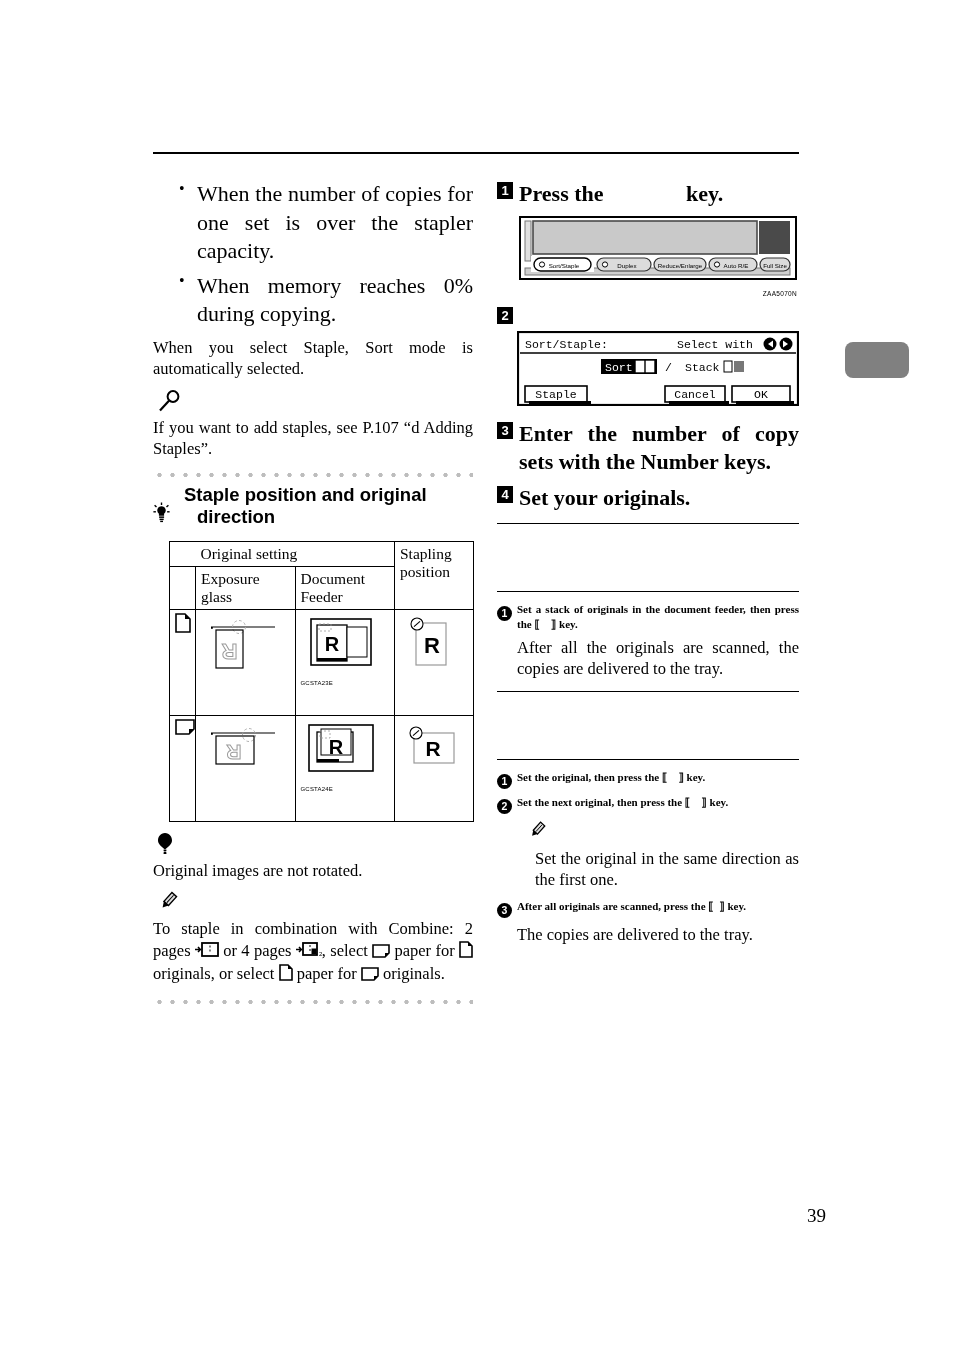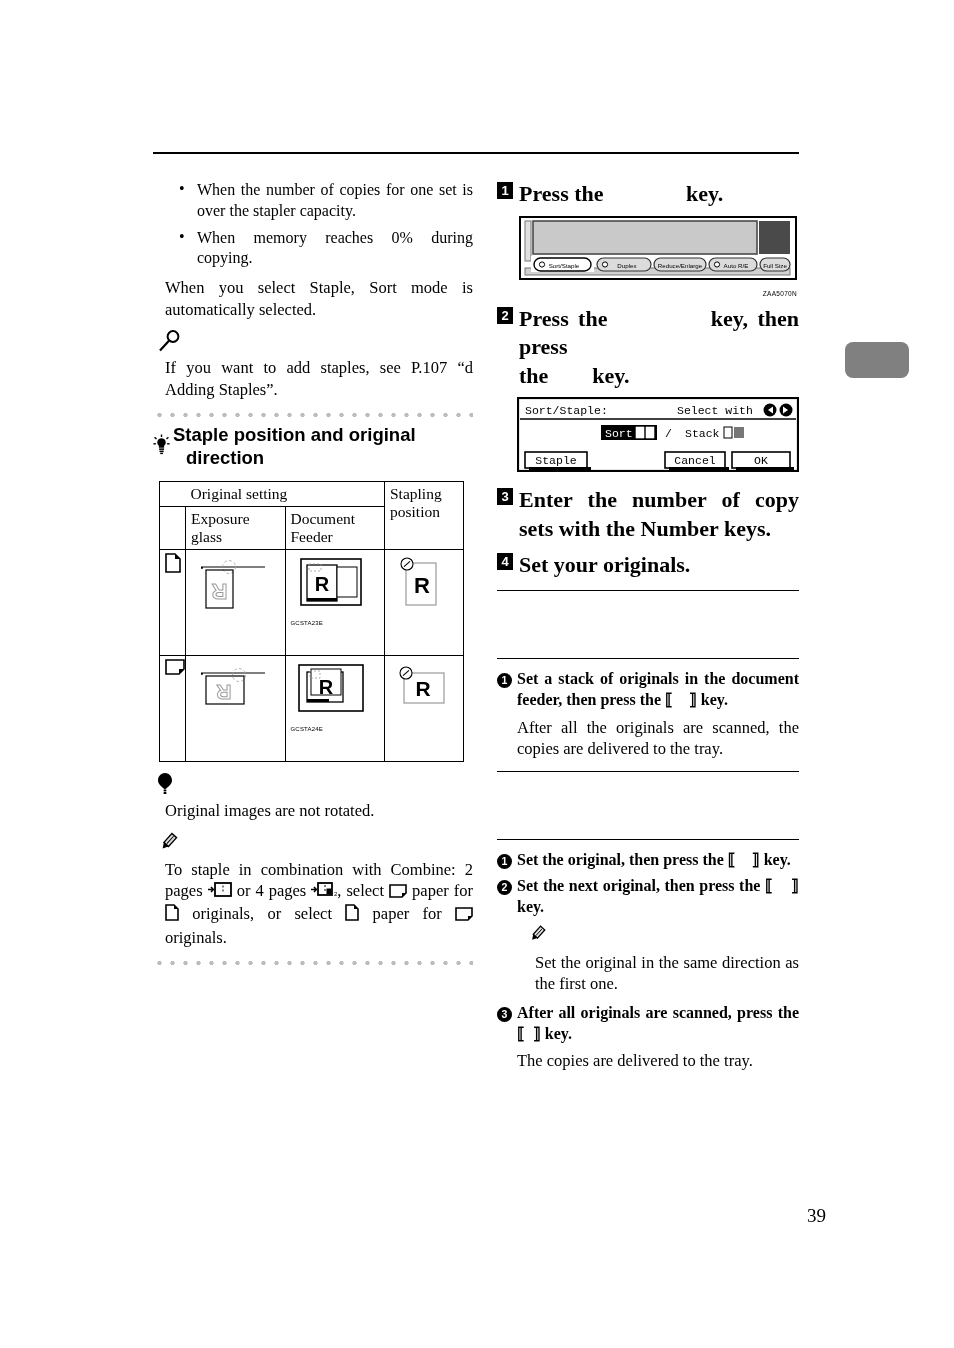--- a/index.html
+++ b/index.html
@@ -29,56 +29,56 @@
     font-size:19px; font-family:"Liberation Serif", serif;
   }
 
   
   .col-left  { position:absolute; left:153px; top:180px; width:320px; }
   .col-right { position:absolute; left:497px; top:180px; width:302px; }
 
   
   .para {
     font-size:16.5px; line-height:1.30; text-align:justify;
-    margin:0 0 9px 12px; text-justify:inter-word;
+    margin:0 0 9px 0; text-justify:inter-word;
   }
 
   ul.bullets { list-style:none; margin:0 0 8px 0; padding:0; }
   ul.bullets li {
-    position:relative; padding-left:44px; font-size:16px;
+    position:relative; padding-left:44px; font-size:22px;
     line-height:1.30; margin-bottom:6px; text-align:justify;
   }
   ul.bullets li::before {
     content:"\2022"; position:absolute; left:26px; top:-1px; font-size:16px;
   }
 
   
   .sym { display:block; margin:6px 0 4px 4px; height:24px; }
   .sym svg { display:block; }
 
   
   .dots {
     height:10px; margin:10px 0 4px 0;
     background-image: radial-gradient(circle, #bdbdbd 2.0px, transparent 2.2px);
     background-size: 13px 10px; background-repeat: repeat-x;
     background-position: left center;
   }
   .sec-head {
-    display:flex; align-items:center; gap:2px;
+    display:flex; align-items:flex-end; gap:13px;
     font-family:"Liberation Sans", sans-serif;
     font-weight:bold; font-size:18.5px; line-height:1.22;
     margin:4px 0 12px 0;
   }
   .sec-head .bulb { flex:0 0 auto; margin-top:1px; }
   .sec-head .htxt { padding-left:1px; }
   .sec-head .htxt .l2 { padding-left:13px; display:block; }
 
   
   table.pos {
-    border-collapse:collapse; width:305px; margin:0 0 10px 6px;
+    border-collapse:collapse; width:305px; margin:0 0 10px 16px;
     table-layout:fixed;
   }
   table.pos td, table.pos th {
     border:1.3px solid #000; padding:3px 5px; vertical-align:top;
     font-size:15.5px; font-weight:normal; text-align:left;
     font-family:"Liberation Serif", serif;
   }
   .c-orient { width:26px; }
   .c-glass  { width:96px; }
   .c-feeder { width:96px; }
@@ -97,21 +97,21 @@
     font-size:22px; line-height:1.30; font-weight:bold; text-align:justify;
     font-family:"Liberation Serif", serif;
   }
   .substep { display:flex; gap:5px; margin-bottom:6px; }
   .substep .cnum {
     flex:0 0 auto; width:15px; height:15px; border-radius:50%;
     background:#000; color:#fff; font-family:"Liberation Sans", sans-serif;
     font-size:10.5px; font-weight:bold; line-height:15px; text-align:center;
     margin-top:4px;
   }
-  .substep .txt { font-size:16px; line-height:1.30; font-weight:bold; text-align:justify; }
+  .substep .txt { font-size:11px; line-height:1.30; font-weight:bold; text-align:justify; }
   .sub-body { font-size:16.5px; line-height:1.30; text-align:justify; margin:0 0 8px 20px; }
   .sub-body.deep { margin-left:38px; }
   .brk { font-family:"Liberation Serif", serif; font-weight:bold; }
 
   hr.sep { border:none; border-top:1.6px solid #000; margin:11px 0 10px 0; width:100%; }
 
   
   .panel-img { margin:6px 0 2px 22px; width:278px; }
   .panel-code { font-size:6.5px; text-align:right; width:278px; margin-left:22px;
                 font-family:"Liberation Sans", sans-serif; letter-spacing:.3px; }
@@ -364,28 +364,20 @@
         <text x="217" y="52" font-family="Liberation Sans, sans-serif" font-size="6.2" text-anchor="middle" fill="#000">Auto R/E</text>
 
         <rect x="241" y="42" width="30" height="13" rx="6.5" fill="#dcdcdc" stroke="#333" stroke-width="1.2"></rect>
         <text x="256" y="52" font-family="Liberation Sans, sans-serif" font-size="6.2" text-anchor="middle" fill="#000">Full Size</text>
       </svg>
     </div>
     <div class="panel-code">ZAA5070N</div>
 
     <div class="step" style="margin-top:8px;">
       <span class="num">2</span>
-      <span class="txt">
-        <span>Press the</span>
-        &nbsp;&nbsp;&nbsp;&nbsp;&nbsp;&nbsp;&nbsp;&nbsp;&nbsp;
-        <span>key, then press</span><br>
-        <span>the</span>
-        &nbsp;&nbsp;&nbsp;&nbsp;&nbsp;&nbsp;
-        <span>key.</span>
-      </span>
     </div>
 
     <div class="lcd-img">
       <svg width="282" height="75" viewBox="0 0 282 75">
         <rect x="1" y="1" width="280" height="73" fill="#ffffff" stroke="#000" stroke-width="2.2"></rect>
         <line x1="3" y1="22" x2="279" y2="22" stroke="#000" stroke-width="1.6"></line>
 
         <text x="8" y="17" font-family="Liberation Mono, monospace" font-size="11.5" fill="#000">Sort/Staple:</text>
         <text x="160" y="17" font-family="Liberation Mono, monospace" font-size="11.5" fill="#000">Select with</text>
         <circle cx="253" cy="13" r="6.5" fill="#000"></circle>

